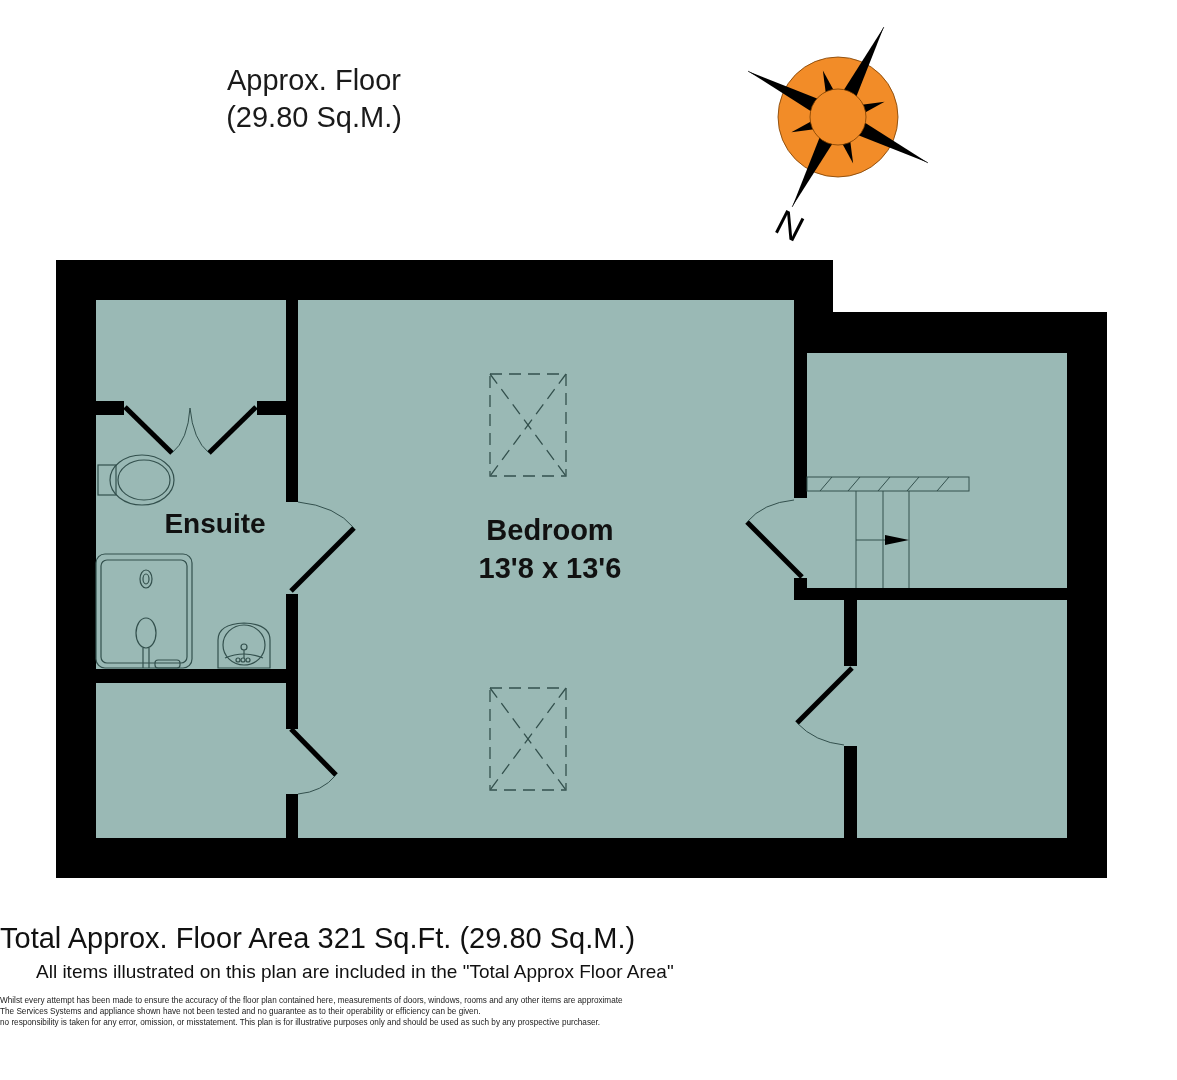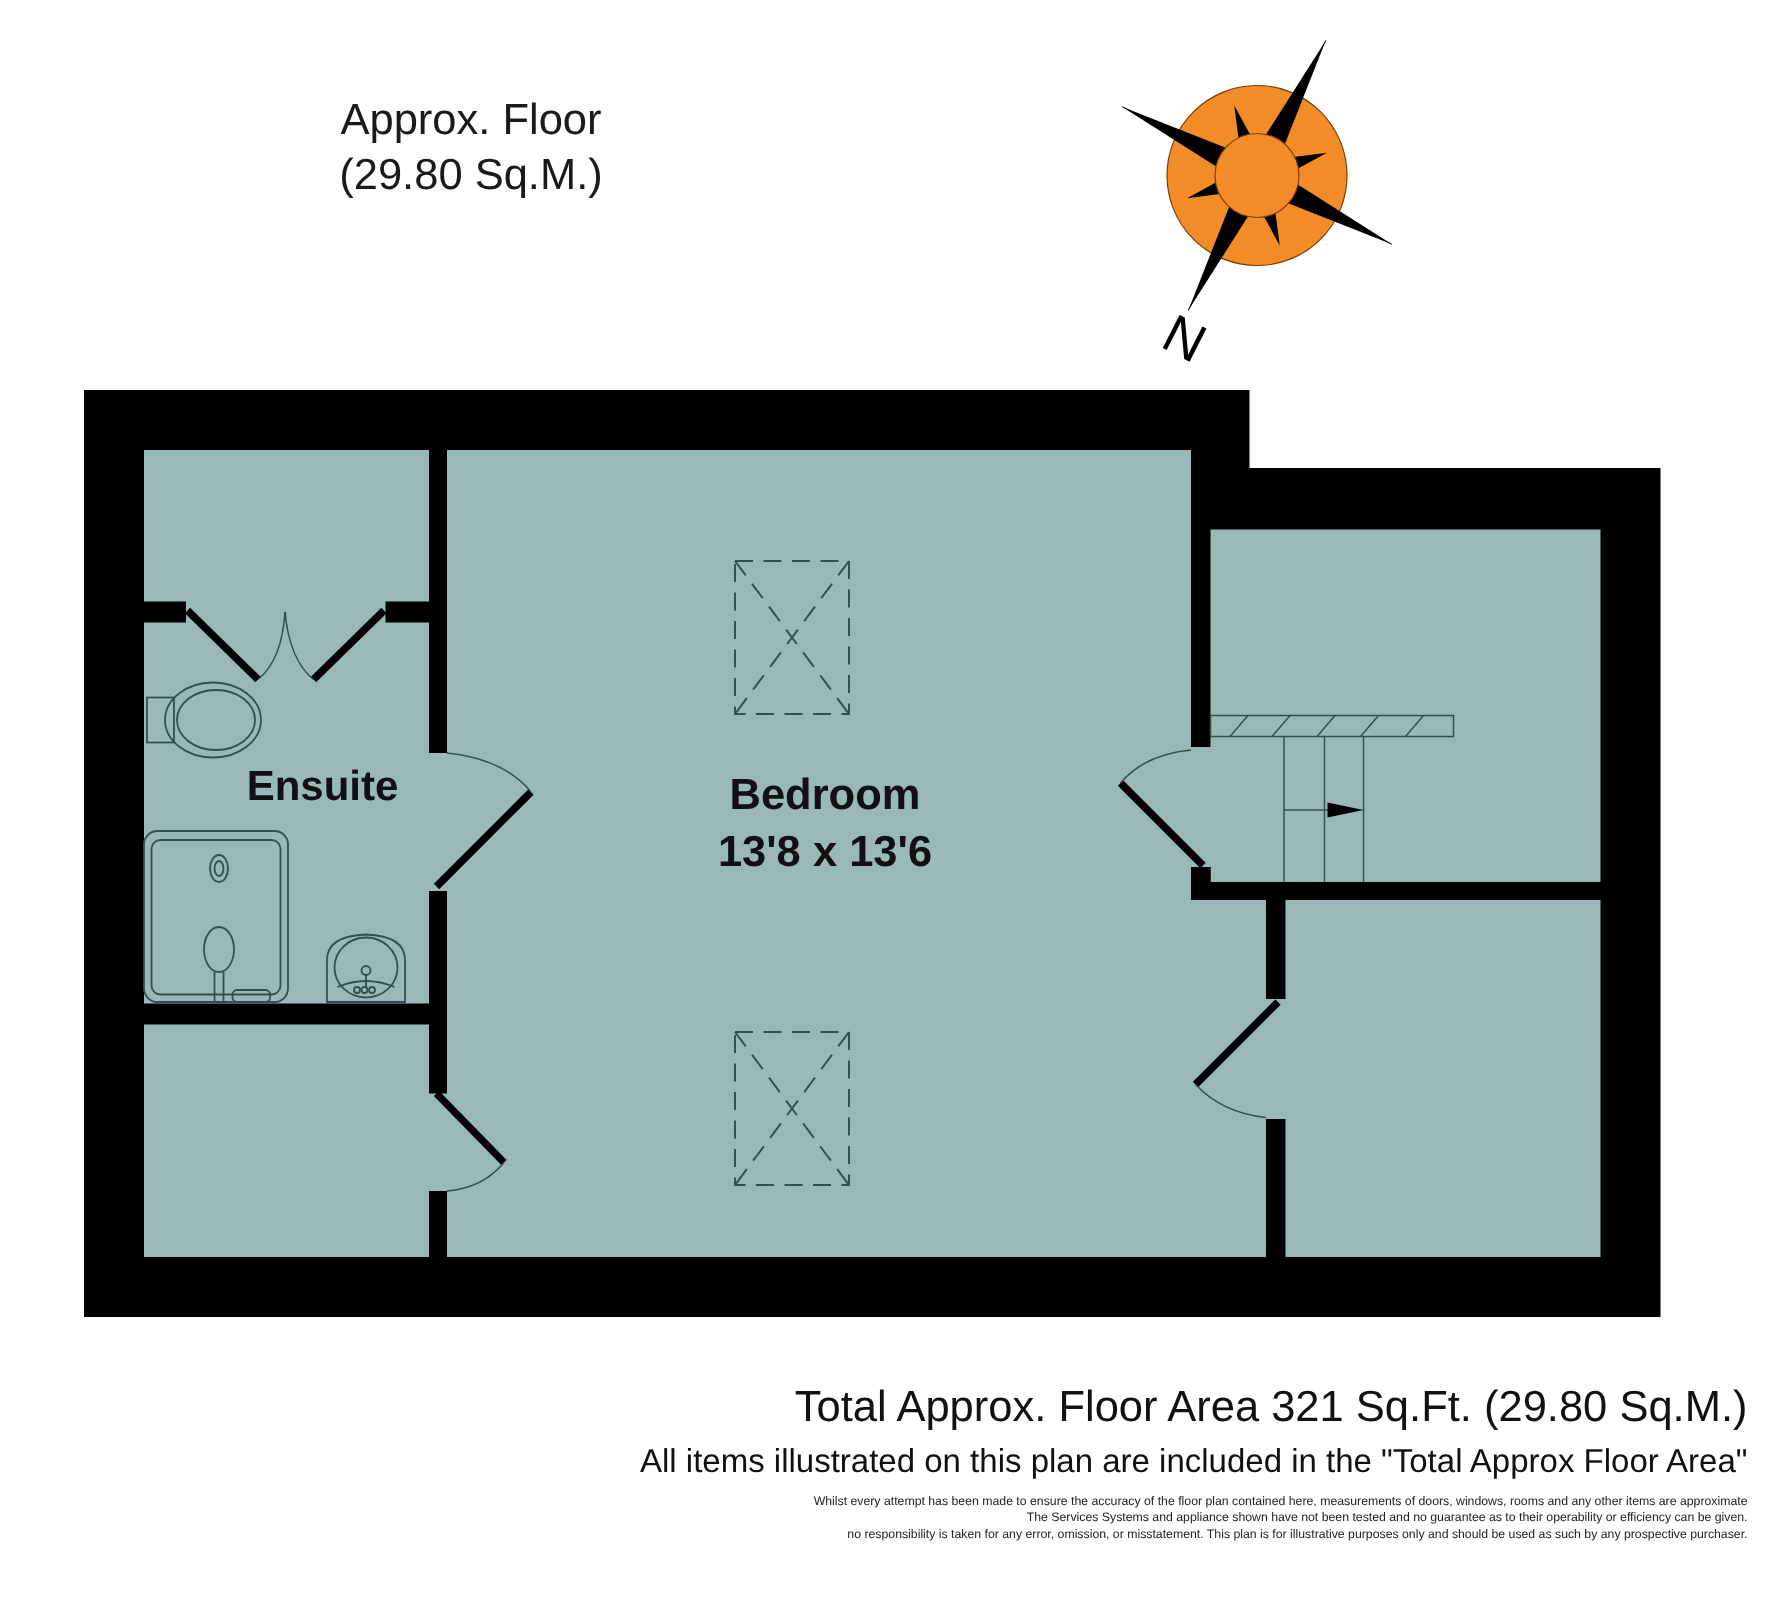--- a/index.html
+++ b/index.html
@@ -3,23 +3,23 @@
 <meta charset="utf-8">
 <style>
   html, body { margin: 0; padding: 0; background: #ffffff; }
   body { width: 1177px; height: 1080px; position: relative; overflow: hidden; font-family: "Liberation Sans", sans-serif; color: #111; }
   .floor-title { position: absolute; left: 190px; top: 62px; width: 248px; text-align: center; font-size: 29px; line-height: 37px; color: #1a1a1a; }
   .floor-title div { white-space: nowrap; }
   #plan { position: absolute; left: 0; top: 0; }
   .room-label { position: absolute; text-align: center; font-weight: bold; color: #111; white-space: nowrap; }
   .ensuite-label { left: 140px; top: 508px; width: 150px; font-size: 28px; }
   .bedroom-label { left: 400px; top: 511px; width: 300px; font-size: 29px; line-height: 38px; }
-  .footer { position: absolute; left: 0; width: 1117px; text-align: right; color: #111; white-space: nowrap; margin-left: 48px; }
+  .footer { position: absolute; left: 0; width: 1117px; text-align: left; color: #111; white-space: nowrap; }
   .total-area { top: 922px; font-size: 29px; }
-  .included-note { top: 961px; font-size: 22px; }
+  .included-note { top: 961px; font-size: 19px; padding-left: 36px; }
   .disclaimer { top: 995px; font-size: 8.2px; line-height: 11px; color: #222; }
   .disclaimer div { white-space: nowrap; }
 </style>
 </head>
 <body>
 
 <svg id="plan" width="1177" height="1080" viewBox="0 0 1177 1080">
 
   <path d="M56,260 L833,260 L833,312 L1107,312 L1107,878 L56,878 Z" fill="#000"></path>
 

